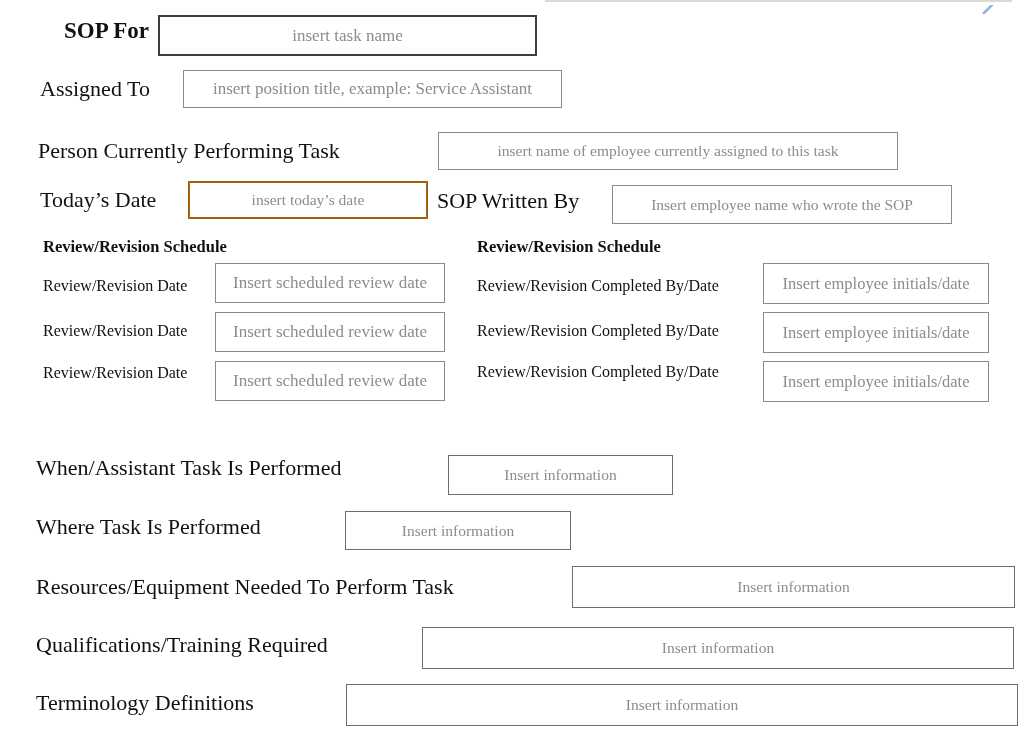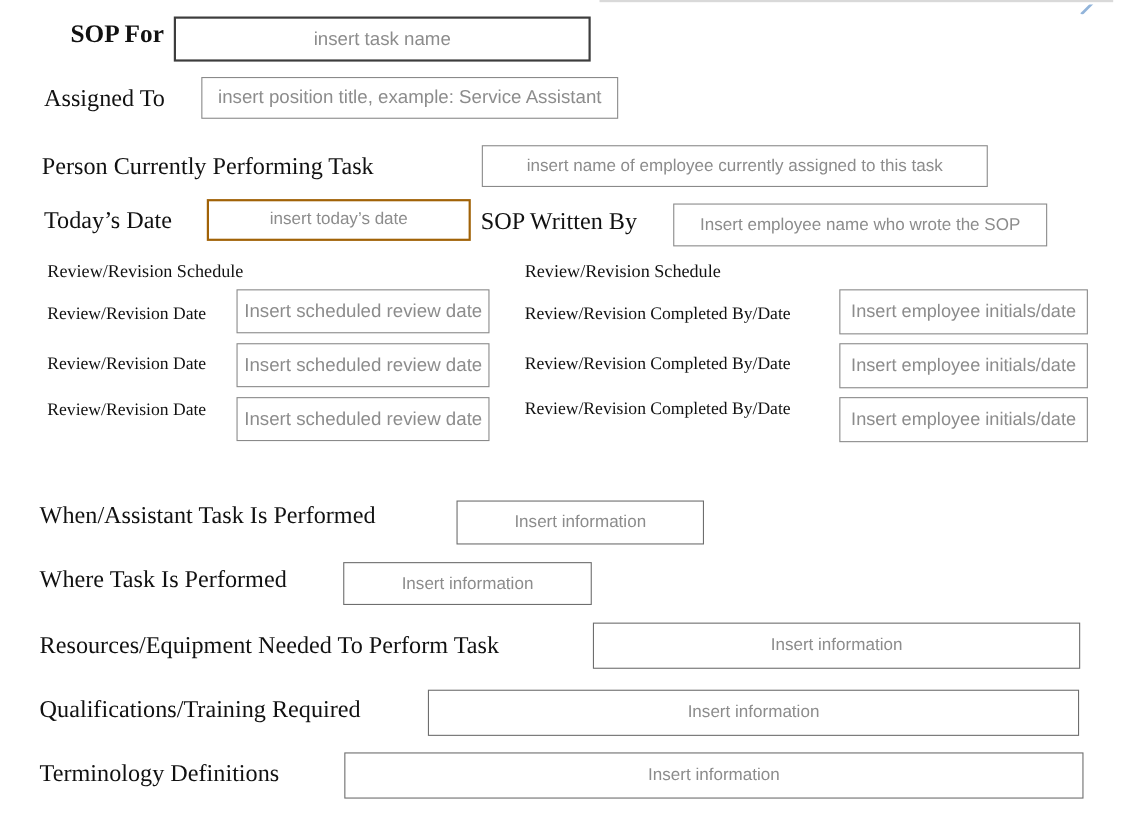--- a/index.html
+++ b/index.html
@@ -4,31 +4,31 @@
 <style>
   html,body{margin:0;padding:0;background:#ffffff;}
   .page{
     position:relative;width:1024px;height:739px;background:#ffffff;
     font-family:"Liberation Serif","DejaVu Serif",serif;overflow:hidden;
   }
   .lbl{position:absolute;color:#111111;white-space:nowrap;line-height:1.15;}
   .lbl.big{font-size:22px;}
   .lbl.big-bold{font-size:23px;font-weight:bold;}
   .lbl.small{font-size:16px;}
-  .lbl.small-bold{font-size:16.5px;font-weight:normal;}
+  .lbl.small-bold{font-size:16.5px;font-weight:bold;}
   input.box{
     position:absolute;box-sizing:border-box;background:#ffffff;
-    font-family:Liberation Sans, sans-serif;
+    font-family:Liberation Serif, serif;
     text-align:center;color:#be185d;outline:none;padding:0 6px;
   }
   input.box::placeholder{color:#8c8c8c;opacity:1;}
   .b-dark{border:2px solid #3d3d3d;}
   .b-mid{border:2px solid #a16207;}
   .b-gray{border:1.5px solid #8a8a8a;}
-  .b-gray2{border:1.5px solid #6e6e6e;}
+  .b-gray2{border:1.5px solid #6e6e6e;margin-left:33px;}
 
   
   .top-strip{position:absolute;left:545px;top:0;width:467px;height:2px;background:#d9d9d9;}
   .pencil-frag{position:absolute;left:981px;top:0;width:16px;height:9px;}
 
   
   #lbl-sop-for{left:40px;top:18px;margin-left:24px;}
   #in-task-name{left:158px;top:15px;width:379px;height:41px;font-size:17px;}
   
   #lbl-assigned-to{left:40px;top:76px;}

